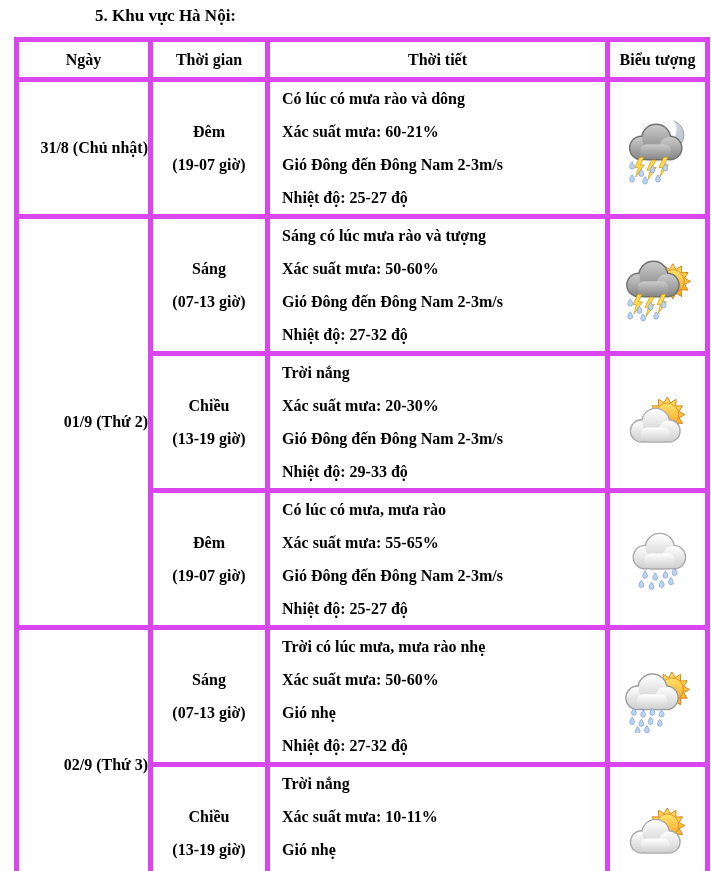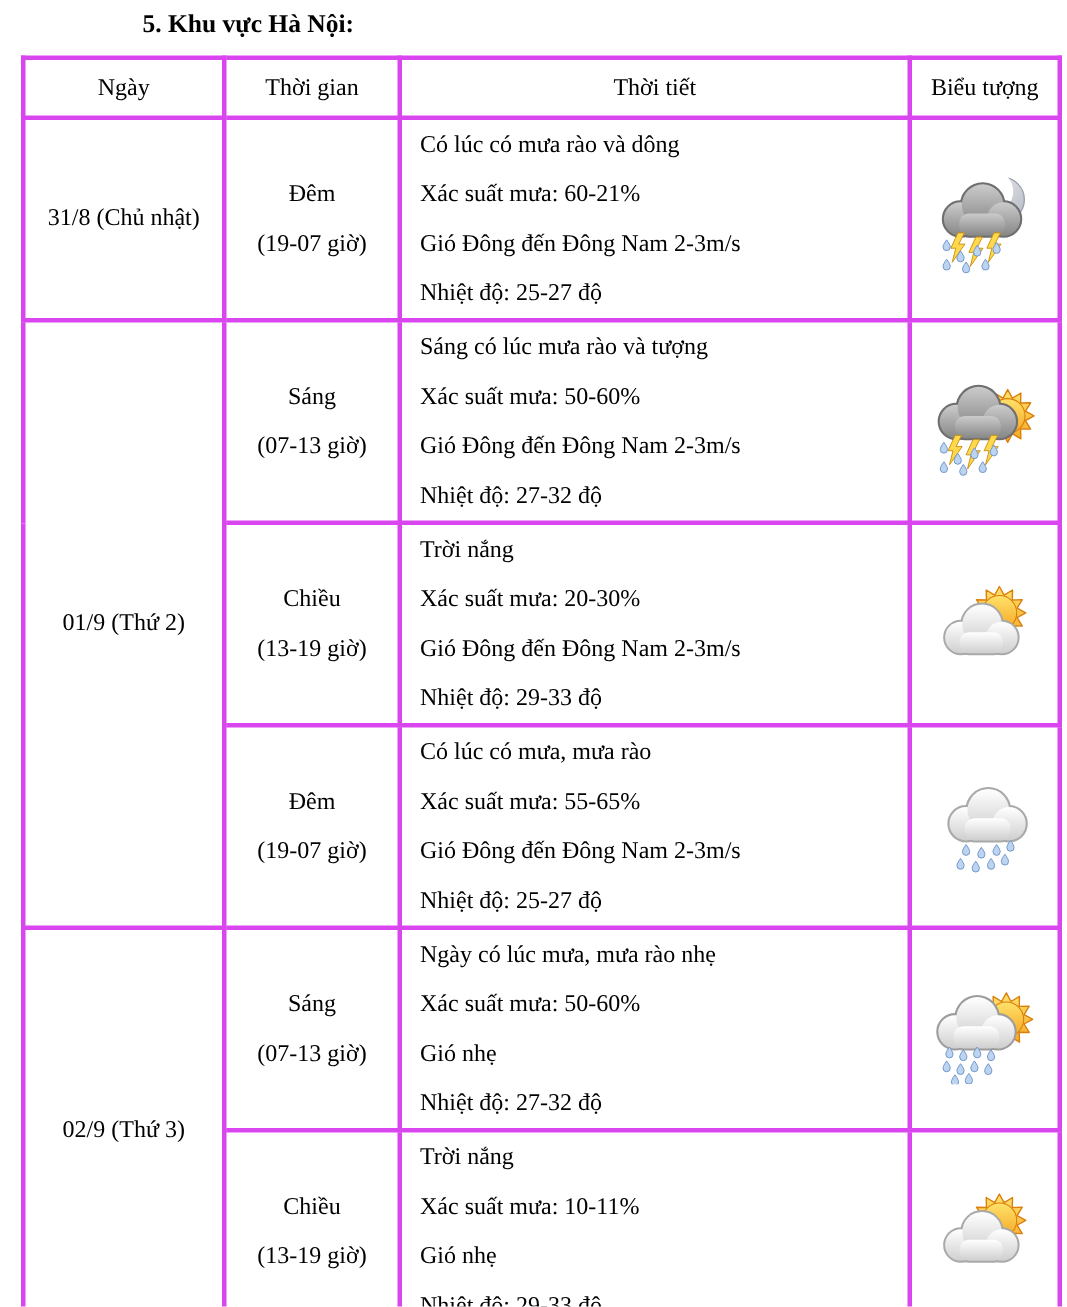--- a/index.html
+++ b/index.html
@@ -14,30 +14,30 @@
   }
   table.forecast{
     border-collapse:collapse;table-layout:fixed;
     margin-left:14px;width:691px;
   }
   table.forecast col.c-date{width:134px;}
   table.forecast col.c-time{width:117px;}
   table.forecast col.c-weather{width:340px;}
   table.forecast col.c-icon{width:100px;}
   table.forecast th,table.forecast td{
-    border:3px solid #d946ef;
-    font-size:16px;font-weight:normal;
+    border:5px solid #d946ef;
+    font-size:16px;font-weight:bold;
     padding:0;vertical-align:middle;
     overflow:hidden;
   }
   tr.hdr{height:40px;}
   tr.rowp{height:132px;}
   th{text-align:center;}
   td.date{
-    text-align:center;font-weight:bold;font-size:16.5px;
+    text-align:right;font-weight:bold;font-size:16.5px;
   }
   td.time{text-align:center;}
   td.time .tline{line-height:33px;}
   td.weather{vertical-align:top;}
   td.weather p{
     margin:0;padding:0 6px 0 12px;line-height:33px;
     white-space:nowrap;
   }
   td.weather{padding-top:5px;}
   td.icon-cell{text-align:center;}
@@ -269,21 +269,21 @@
       </td>
     </tr>
 
     <tr class="rowp">
       <td class="date" rowspan="2">02/9 (Thứ 3)</td>
       <td class="time">
         <div class="tline">Sáng</div>
         <div class="tline">(07-13 giờ)</div>
       </td>
       <td class="weather">
-        <p>Ngày có lúc mưa, mưa rào nhẹ</p>
+        <p>Trời có lúc mưa, mưa rào nhẹ</p>
         <p>Xác suất mưa: 50-60%</p>
         <p>Gió nhẹ</p>
         <p>Nhiệt độ: 27-32 độ</p>
       </td>
       <td class="icon-cell">
         <span class="icon-box">
           <svg class="wicon" viewBox="0 0 80 80">
               <use href="#sym-rain-sun-cloud-icon" xlink:href="#sym-rain-sun-cloud-icon"></use>
             </svg>
         </span>

